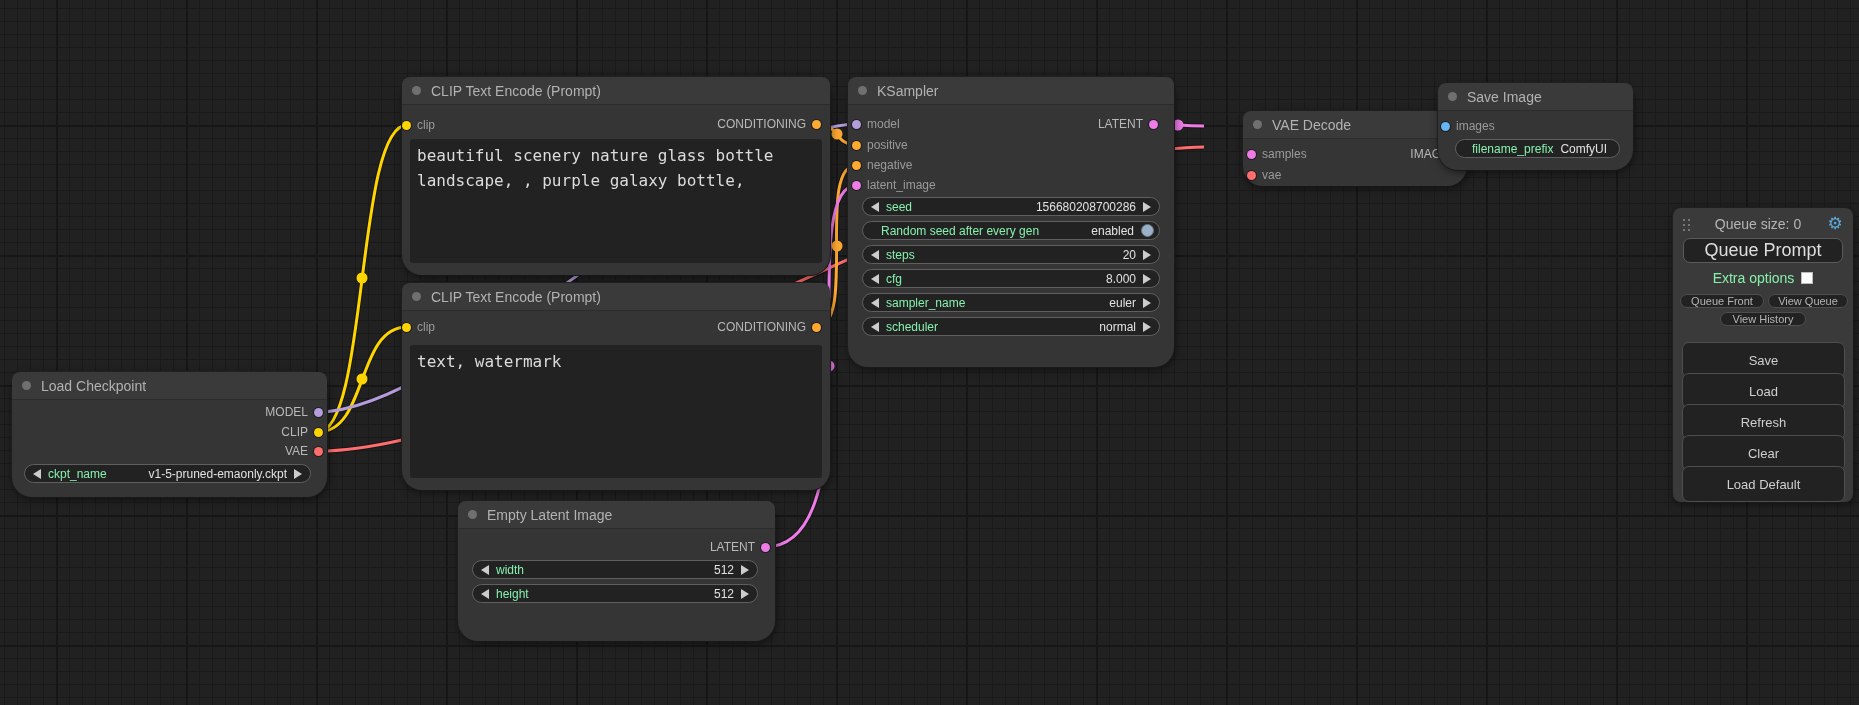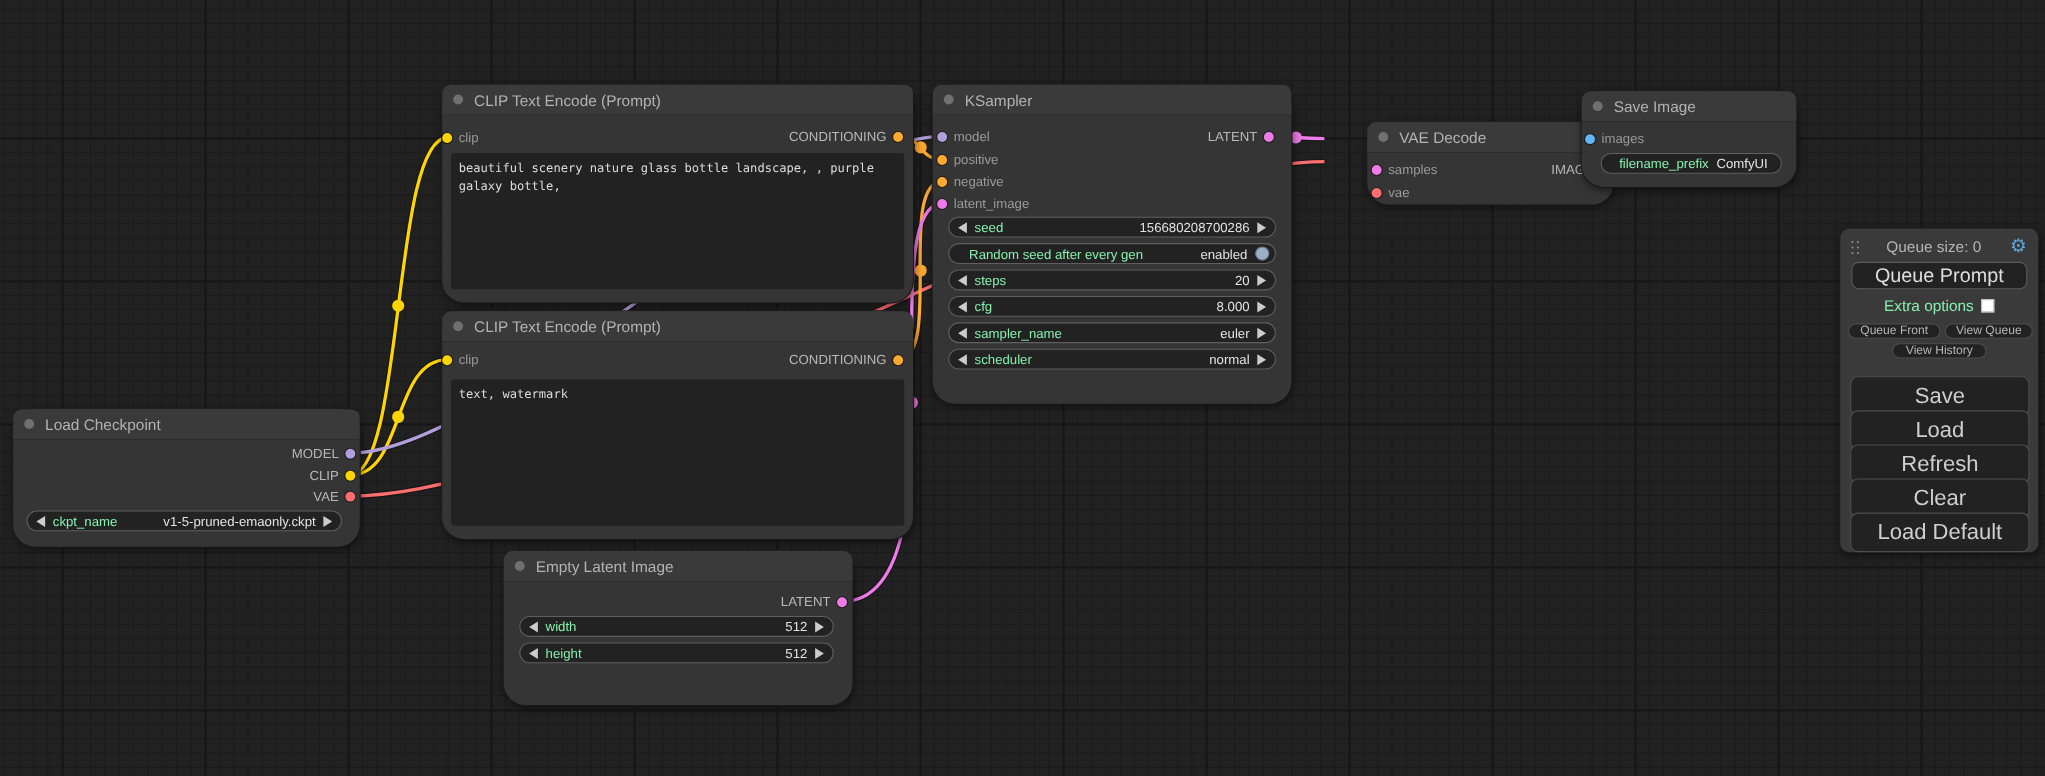--- a/index.html
+++ b/index.html
@@ -46,21 +46,21 @@
     display:flex;align-items:center;gap:7px;padding:0 8px;box-sizing:border-box;font-size:12px;
   }
   .w-label{color:#86efac;white-space:nowrap;}
   .w-value{color:#e2e2e2;white-space:nowrap;margin-left:auto;}
   .arr-l{width:0;height:0;border-top:5px solid transparent;border-bottom:5px solid transparent;border-right:8px solid #ccc;flex:0 0 auto;}
   .arr-r{width:0;height:0;border-top:5px solid transparent;border-bottom:5px solid transparent;border-left:8px solid #ccc;flex:0 0 auto;}
   .toggle-knob{width:13px;height:13px;border-radius:50%;background:#9BB0C4;border:1px solid #64788c;box-sizing:border-box;flex:0 0 auto;margin-right:-3px;}
 
   .prompt-box{
     position:absolute;left:8px;right:8px;top:62px;bottom:12px;background:#222;border-radius:3px;
-    color:#dcdcdc;font-family:"DejaVu Sans Mono",monospace;font-size:11px;line-height:1.55;
+    color:#dcdcdc;font-family:"DejaVu Sans Mono",monospace;font-size:16px;line-height:1.55;
     padding:5px 7px;box-sizing:border-box;white-space:pre-wrap;overflow:hidden;
   }
 
   
   #queue-panel{
     position:absolute;z-index:3;left:1673px;top:208px;width:180px;height:294px;
     background:#3a3a3a;border-radius:8px;box-shadow:1px 2px 8px rgba(0,0,0,.55),0 0 0 1px #262626;
   }
   .qp-row1{position:absolute;left:0;right:0;top:7px;height:18px;display:flex;align-items:center;padding:0 9px;box-sizing:border-box;}
   .drag-handle{width:8px;height:13px;position:relative;flex:0 0 auto;}
@@ -73,21 +73,21 @@
   .gear::before{content:"⚙";}
   .qp-btn{position:absolute;background:#222;border:1px solid #4e4e4e;border-radius:7px;color:#cfcfcf;
     display:flex;align-items:center;justify-content:center;box-sizing:border-box;cursor:default;}
   #btn-queue-prompt{left:10px;right:10px;top:30px;height:25px;font-size:18px;color:#dedede;border-color:#5a5a5a;}
   .qp-extra{position:absolute;left:0;right:0;top:61px;height:18px;display:flex;align-items:center;justify-content:center;gap:7px;font-size:14px;color:#86efac;}
   .qp-checkbox{width:12px;height:12px;background:#fff;border:1px solid #bbb;box-sizing:border-box;}
   .qp-small{border-radius:9px;height:14px;font-size:11px;color:#b5b5b5;}
   #btn-queue-front{left:7px;top:86px;width:84px;}
   #btn-view-queue{left:95px;top:86px;width:80px;}
   #btn-view-history{left:47px;top:104px;width:86px;}
-  .qp-big{left:9px;right:8px;height:36px;font-size:20px;border-radius:7px;}
+  .qp-big{left:9px;right:8px;height:36px;font-size:13px;border-radius:7px;}
   #btn-save{top:134px;}#btn-load{top:165px;text-align:center;}#btn-refresh{top:196px;}#btn-clear{top:227px;}#btn-load-default{top:258px;}
 </style>
 </head>
 <body>
 
 <div id="canvas">
 
   <svg id="wires" width="1859" height="705" viewBox="0 0 1859 705">
     <g>
       <path class="wire-shadow" d="M318,432 C368,432 356,125 407,125"></path>

